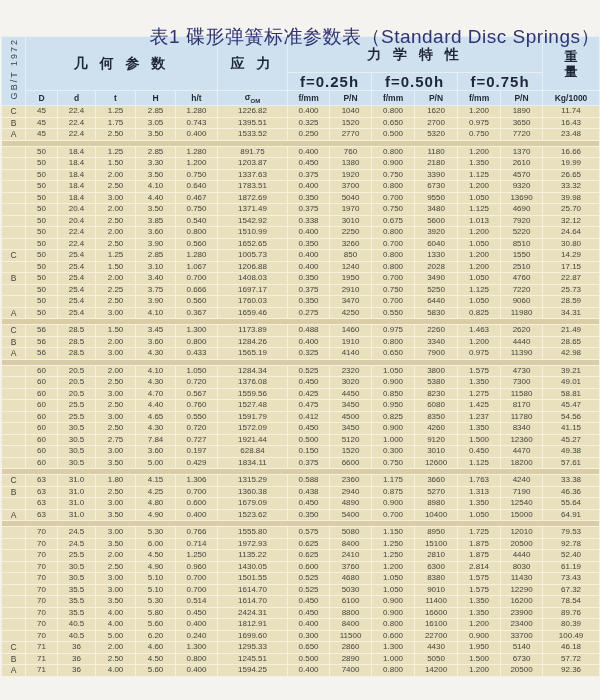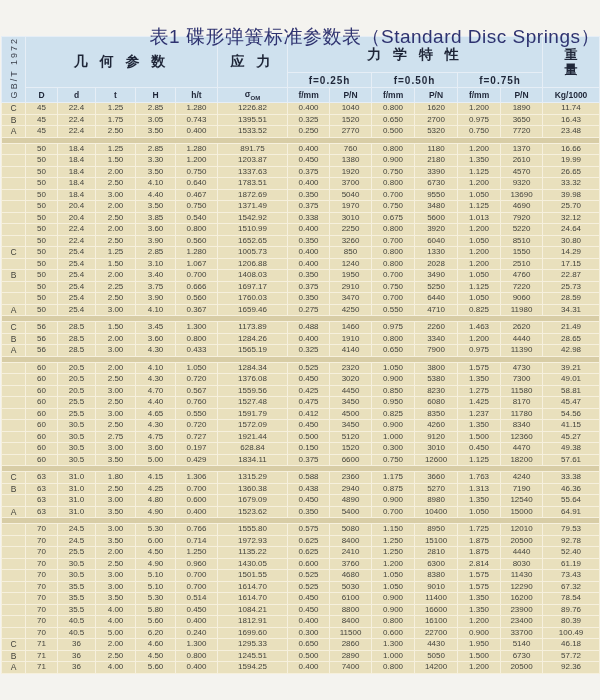--- a/index.html
+++ b/index.html
@@ -29,21 +29,21 @@
   th{
     background:var(--header-bg);
     border:1px solid #e6eef6;
     color:var(--header-text);
     font-weight:bold;padding:0;text-align:center;
     overflow:hidden;white-space:nowrap;
   }
   tr.grp-row th{height:36px;}
   .grp{font-size:14px;letter-spacing:4px;}
   .weight-cell{font-size:13px;line-height:15px;letter-spacing:0;}
-  tr.defl-row th{height:15px;font-size:10px;letter-spacing:1px;}
+  tr.defl-row th{height:15px;font-size:15px;letter-spacing:1px;}
   tr.sub-row th{height:15px;font-size:8.5px;font-weight:bold;}
   .gbt span{
     display:inline-block;
     writing-mode:vertical-rl;
     transform:rotate(180deg);
     font-size:9px;font-weight:normal;letter-spacing:2px;color:#3a3f4a;
   }
   .sigma sub{font-size:6px;}
   tbody td{
     background:var(--row-bg);
@@ -387,21 +387,21 @@
           <td class="type">A</td>
           <td>50</td>
           <td>25.4</td>
           <td>3.00</td>
           <td>4.10</td>
           <td>0.367</td>
           <td>1659.46</td>
           <td>0.275</td>
           <td>4250</td>
           <td>0.550</td>
-          <td>4710</td>
+          <td>5830</td>
           <td>0.825</td>
           <td>11980</td>
           <td>34.31</td>
         </tr>
         <tr class="gap">
           <td colspan="14"></td>
         </tr>
         <tr>
           <td class="type">C</td>
           <td>56</td>
@@ -547,21 +547,21 @@
           <td>4260</td>
           <td>1.350</td>
           <td>8340</td>
           <td>41.15</td>
         </tr>
         <tr>
           <td class="type"></td>
           <td>60</td>
           <td>30.5</td>
           <td>2.75</td>
-          <td>4.75</td>
+          <td>7.84</td>
           <td>0.727</td>
           <td>1921.44</td>
           <td>0.500</td>
           <td>5120</td>
           <td>1.000</td>
           <td>9120</td>
           <td>1.500</td>
           <td>12360</td>
           <td>45.27</td>
         </tr>
@@ -779,21 +779,21 @@
           <td>16200</td>
           <td>78.54</td>
         </tr>
         <tr>
           <td class="type"></td>
           <td>70</td>
           <td>35.5</td>
           <td>4.00</td>
           <td>5.80</td>
           <td>0.450</td>
-          <td>1084.21</td>
+          <td>2424.31</td>
           <td>0.450</td>
           <td>8800</td>
           <td>0.900</td>
           <td>16600</td>
           <td>1.350</td>
           <td>23900</td>
           <td>89.76</td>
         </tr>
         <tr>
           <td class="type"></td>

